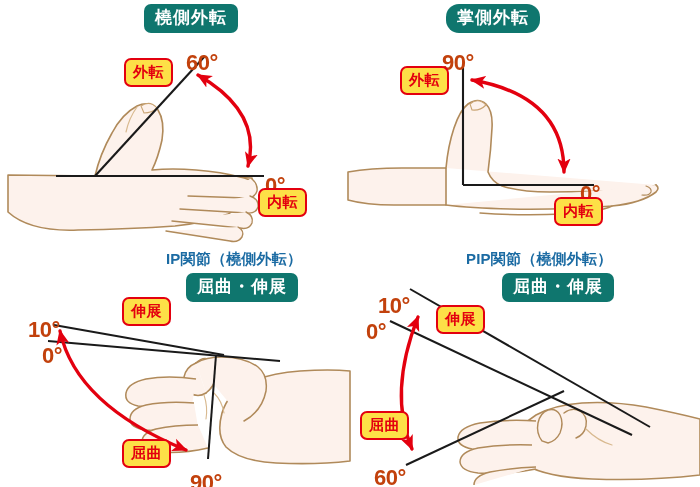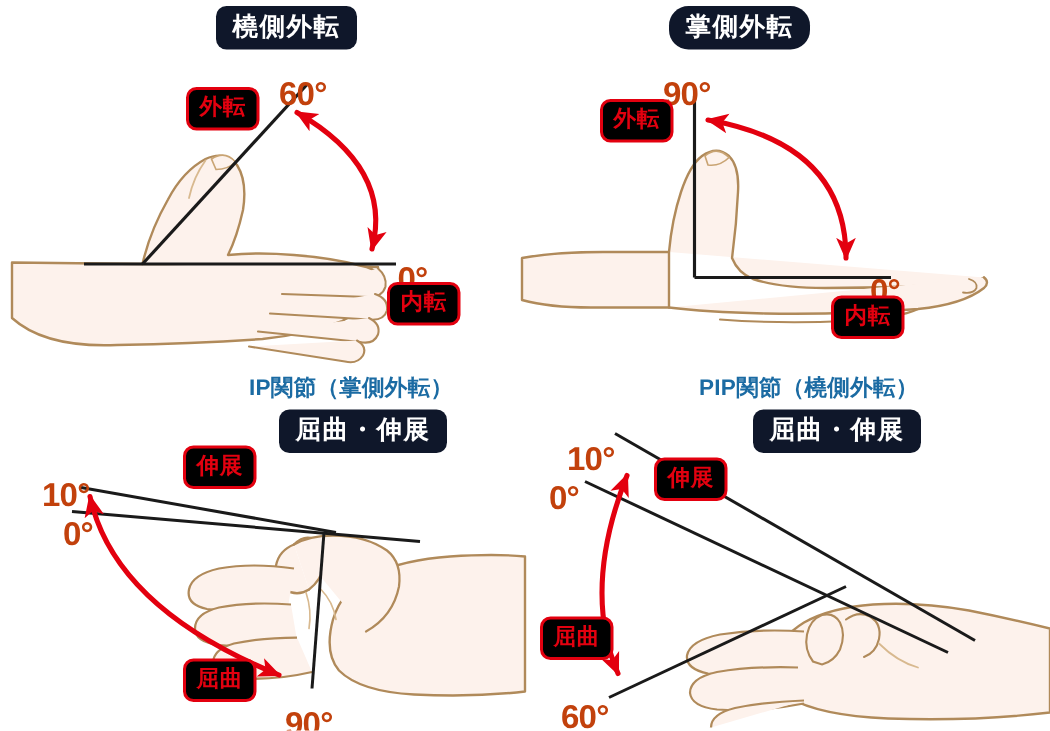--- a/index.html
+++ b/index.html
@@ -33,21 +33,21 @@
     left: 0;
     top: 0;
     width: 350px;
     height: 244px;
     overflow: visible;
   }
 
   
   .badge {
     position: absolute;
-    background: #0f172a;
+    background: #0f766e;
     color: #ffffff;
     border-radius: 7px;
     font-weight: bold;
     letter-spacing: 1px;
     text-align: center;
     white-space: nowrap;
     line-height: 1;
     padding: 5px 11px 7px 11px;
     font-size: 17px;
   }
@@ -59,21 +59,21 @@
     font-weight: bold;
     font-size: 15px;
     white-space: nowrap;
     letter-spacing: 0.2px;
     line-height: 1;
   }
 
   
   .tag {
     position: absolute;
-    background: #000000;
+    background: #fde047;
     border: 2px solid #e3000f;
     border-radius: 7px;
     color: #e3000f;
     font-weight: bold;
     font-size: 15px;
     line-height: 1;
     padding: 4px 7px 6px 7px;
     white-space: nowrap;
     letter-spacing: 0.5px;
   }
@@ -221,21 +221,21 @@
     <line x1="216" y1="112" x2="208" y2="216" stroke="#1a1a1a" stroke-width="2"></line>
 
     <defs>
       <marker id="ah-r3" viewBox="0 0 10 10" refX="8.6" refY="5" markerWidth="4.6" markerHeight="4.6" orient="auto-start-reverse">
         <path d="M0,0.8 L9.6,5 L0,9.2 L2.4,5 Z" fill="#e3000f"></path>
       </marker>
     </defs>
     <path d="M60,88 Q76,162 186,207" fill="none" stroke="#e3000f" stroke-width="3.4" stroke-linecap="round" marker-start="url(#ah-r3)" marker-end="url(#ah-r3)"></path>
   </svg>
 
-  <div class="heading-blue" style="left:166px; top:8px;">IP関節（掌側外転）</div>
+  <div class="heading-blue" style="left:166px; top:8px;">IP関節（橈側外転）</div>
 
   <div class="badge" style="left:186px; top:30px;">屈曲・伸展</div>
 
   <div class="deg" style="left:28px; top:60px;">10°</div>
 
   <div class="deg" style="left:42px; top:86px;">0°</div>
 
   <div class="deg" style="left:190px; top:213px;">90°</div>
 
   <div class="tag" style="left:122px; top:54px;">伸展</div>

